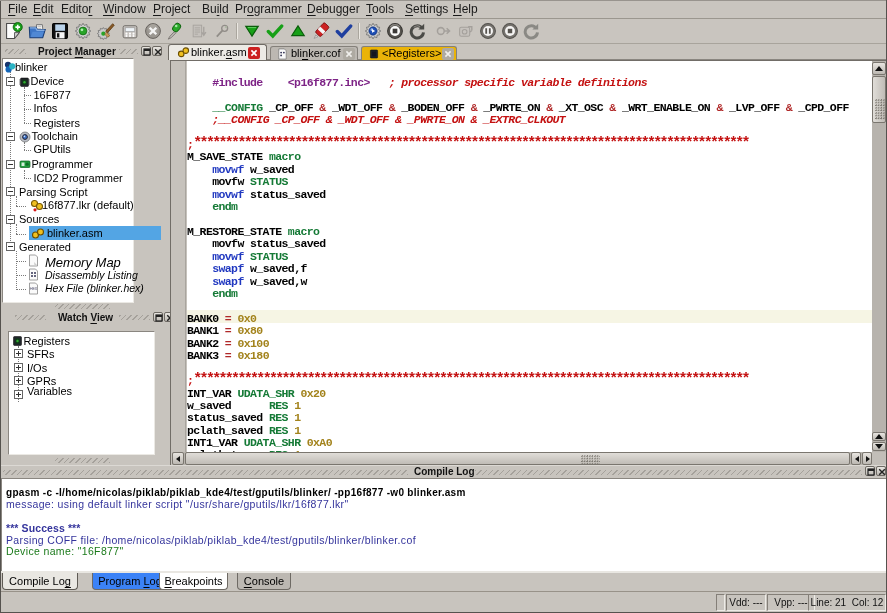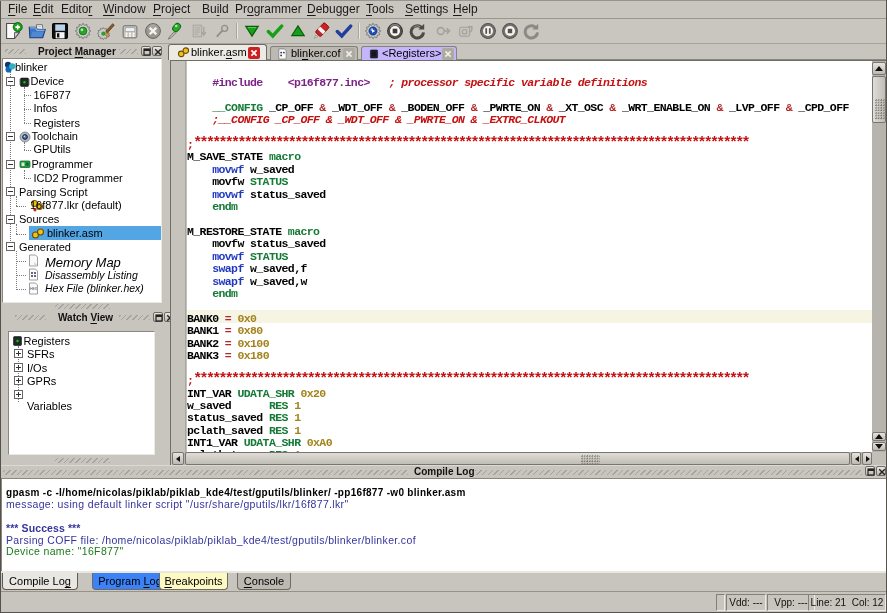--- a/index.html
+++ b/index.html
@@ -205,21 +205,21 @@
         <rect x="1" y="1" width="6" height="6" fill="none" stroke="#222" stroke-width="1.2"></rect>
         <rect x="1" y="1" width="6" height="2" fill="#222"></rect>
       </svg>
     </div>
   <div class="dbtn" style="left:152px;top:2px">
       <svg width="8" height="8" viewBox="0 0 8 8">
         <path d="M1.2 1.2L6.8 6.8M6.8 1.2L1.2 6.8" stroke="#222" stroke-width="1.4"></path>
       </svg>
     </div>
 </div>
-<div class="abs twhite" id="pmtree" style="left:2px;top:58px;width:160px;height:245px">
+<div class="abs twhite" id="pmtree" style="left:2px;top:58px;width:132px;height:245px">
   <div class="vline" style="left:7px;top:9px;height:173px"></div>
   <svg class="abs" style="left:1px;top:2px;width:12px;height:12px" viewBox="0 0 12 12">
       <circle cx="4" cy="3.8" r="3.1" fill="#16356e"></circle>
       <circle cx="4.6" cy="8.4" r="3.1" fill="#1466b8"></circle>
       <circle cx="8.2" cy="5.3" r="3.1" fill="#2bb3c4"></circle>
     </svg>
   <div class="titem" style="left:12px;top:1.5px">blinker</div>
   <div class="exp" style="left:3px;top:18px">
       <i></i>
     </div>
@@ -265,21 +265,21 @@
       <i></i>
     </div>
   <div class="titem" style="left:16px;top:126.5px">Parsing Script</div>
   <div class="vline" style="left:13px;top:137px;height:10px"></div>
   <div class="hline" style="left:13px;top:147px;width:10px"></div>
   <svg class="abs" style="left:27px;top:140px;width:14px;height:13px" viewBox="0 0 14 13">
       <circle cx="4.5" cy="4.5" r="3" fill="#f0c020" stroke="#7a5a00" stroke-width="1.1"></circle>
       <circle cx="9.5" cy="7.5" r="3" fill="#f0c020" stroke="#7a5a00" stroke-width="1.1"></circle>
       <circle cx="5" cy="10.8" r="1.6" fill="#d81818"></circle>
     </svg>
-  <div class="titem" style="left:27px;top:139.5px">16f877.lkr (default)</div>
+  <div class="titem" style="left:39px;top:139.5px">16f877.lkr (default)</div>
   <div class="exp" style="left:3px;top:155.5px">
       <i></i>
     </div>
   <div class="titem" style="left:16px;top:154px">Sources</div>
   <div class="vline" style="left:13px;top:165px;height:10px"></div>
   <div class="hline" style="left:13px;top:175px;width:10px"></div>
   <div class="abs" style="left:26px;top:167px;width:132px;height:14px;background:#53a5e4"></div>
   <svg class="abs" style="left:28px;top:169px;width:14px;height:12px" viewBox="0 0 14 12">
       <circle cx="4.5" cy="7" r="3" fill="#f0c020" stroke="#6a4e00" stroke-width="1.1"></circle>
       <circle cx="9.5" cy="4" r="3" fill="#f0c020" stroke="#6a4e00" stroke-width="1.1"></circle>
@@ -349,21 +349,21 @@
   <div class="titem" style="left:18px;top:29.5px">I/Os</div>
   <div class="exp plus" style="left:5px;top:44px">
       <i></i>
       <b></b>
     </div>
   <div class="titem" style="left:18px;top:43px">GPRs</div>
   <div class="exp plus" style="left:5px;top:58px">
       <i></i>
       <b></b>
     </div>
-  <div class="titem" style="left:18px;top:68px">Variables</div>
+  <div class="titem" style="left:18px;top:53px">Variables</div>
 </div>
 <div class="abs hatch" style="left:55px;top:458px;width:55px"></div>
 
 <div class="abs" id="tabrow">
   <div class="abs" style="left:0;top:15px;width:719px;height:1px;background:#8a8680"></div>
   <div class="etab" style="left:0px;top:0;width:99px;height:16px;background:#eceae5;border:1px solid #6e6a64;border-bottom:none;border-radius:3px 3px 0 0">
     <svg class="abs" style="left:8px;top:2px;width:13px;height:11px" viewBox="0 0 14 12">
         <circle cx="4.5" cy="7.5" r="3" fill="#f0c020" stroke="#6a4e00" stroke-width="1.2"></circle>
         <circle cx="9.5" cy="4" r="3" fill="#f0c020" stroke="#6a4e00" stroke-width="1.2"></circle>
       </svg>
@@ -381,21 +381,21 @@
         <circle cx="7" cy="5" r="1" fill="#335"></circle>
         <circle cx="4" cy="8" r="1" fill="#335"></circle>
       </svg>
     <span class="abs" style="left:20px;top:0">bli<u>n</u>ker.cof</span>
     <div class="abs" style="left:72px;top:1px;width:12px;height:12px;background:#aeaaa2;border-radius:2px">
         <svg width="8" height="8" style="position:absolute;left:2px;top:2px" viewBox="0 0 8 8">
           <path d="M1.4 1.4L6.6 6.6M6.6 1.4L1.4 6.6" stroke="#f0efec" stroke-width="1.6"></path>
         </svg>
       </div>
   </div>
-  <div class="etab" style="left:193px;top:2px;width:96px;height:14px;background:#c4b5fd;border:1px solid #84807a;border-bottom:none;border-radius:3px 3px 0 0">
+  <div class="etab" style="left:193px;top:2px;width:96px;height:14px;background:#eab308;border:1px solid #84807a;border-bottom:none;border-radius:3px 3px 0 0">
     <svg class="abs" style="left:7px;top:1px;width:10px;height:12px" viewBox="0 0 11 12">
         <rect x="1.5" y="1.5" width="8" height="9" rx="1" fill="#20242a" stroke="#000" stroke-width=".5"></rect>
         <rect x="3.2" y="3.4" width="4.6" height="5.2" fill="#15151f"></rect>
       </svg>
     <span class="abs" style="left:20px;top:0">&lt;Registers&gt;</span>
     <div class="abs" style="left:80px;top:1px;width:12px;height:12px;background:#aeaaa2;border-radius:2px">
         <svg width="8" height="8" style="position:absolute;left:2px;top:2px" viewBox="0 0 8 8">
           <path d="M1.4 1.4L6.6 6.6M6.6 1.4L1.4 6.6" stroke="#f0efec" stroke-width="1.6"></path>
         </svg>
       </div>
@@ -480,21 +480,21 @@
 </div>
 <div class="abs" id="logwhite">
   <div style="top:8px;font:bold 10px &quot;Liberation Sans&quot;,sans-serif;letter-spacing:.3px;color:#000">gpasm -c -I/home/nicolas/piklab/piklab_kde4/test/gputils/blinker/ -pp16f877 -w0 blinker.asm</div>
   <div style="top:19px;color:#34349c">message: using default linker script "/usr/share/gputils/lkr/16f877.lkr"</div>
   <div style="top:43px;color:#34349c;font-weight:bold;letter-spacing:.1px">*** Success ***</div>
   <div style="top:55px;color:#34349c">Parsing COFF file: /home/nicolas/piklab/piklab_kde4/test/gputils/blinker/blinker.cof</div>
   <div style="top:66px;color:#1b7a1b">Device name: "16F877"</div>
 </div>
 <div class="abs btab" style="left:2px;width:76px;background:#e9e7e2;border-color:#5e5a54">Compile Lo<u>g</u></div>
 <div class="abs btab" style="left:92px;width:76px;background:#3b82f6">Program <u>L</u>og</div>
-<div class="abs btab" style="left:159px;width:69px;background:#fef9c3"><u>B</u>reakpoints</div>
+<div class="abs btab" style="left:159px;width:69px;background:#ffffff"><u>B</u>reakpoints</div>
 <div class="abs btab" style="left:237px;width:54px;background:#bcb8b2"><u>C</u>onsole</div>
 <div class="abs sbox" style="left:716px;width:9px"></div>
 <div class="abs sbox" style="left:726px;width:40px;text-align:center">Vdd: ---</div>
 <div class="abs sbox" style="left:767px;width:48px;text-align:center">Vpp: ---</div>
 <div class="abs sbox" style="left:808px;width:78px;text-align:center">Line: 21 &nbsp;Col: 12</div>
 <div class="abs" style="left:0;top:571px;width:887px;height:2px;background:#e9e7e2"></div>
 
 <div class="abs" id="statusbar" style="left:0;top:591px;width:887px;height:22px;border-top:1px solid #989289"></div>
 
 <div class="abs" style="left:0;top:0;width:1px;height:613px;background:#55524e"></div>

